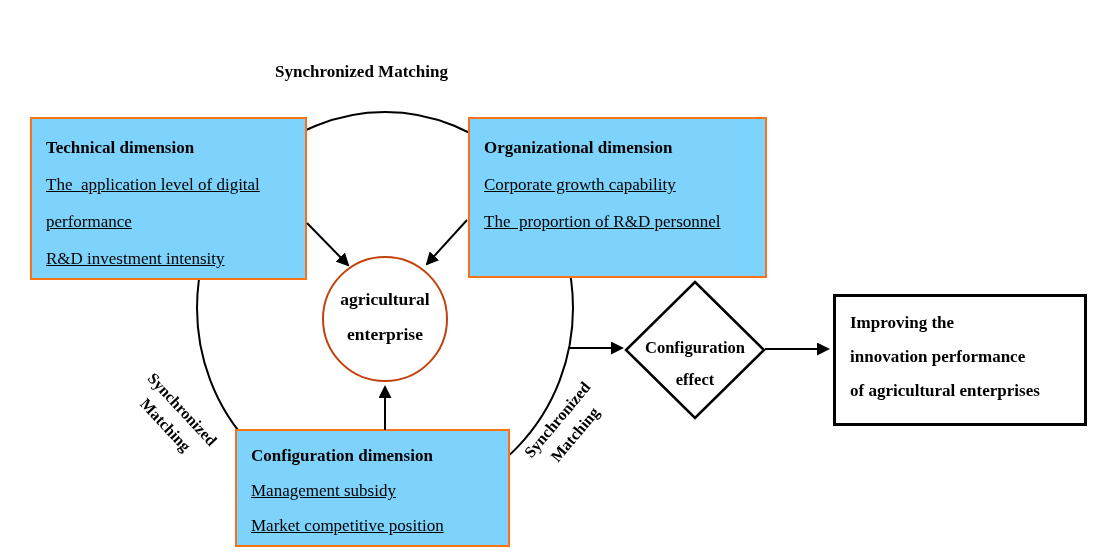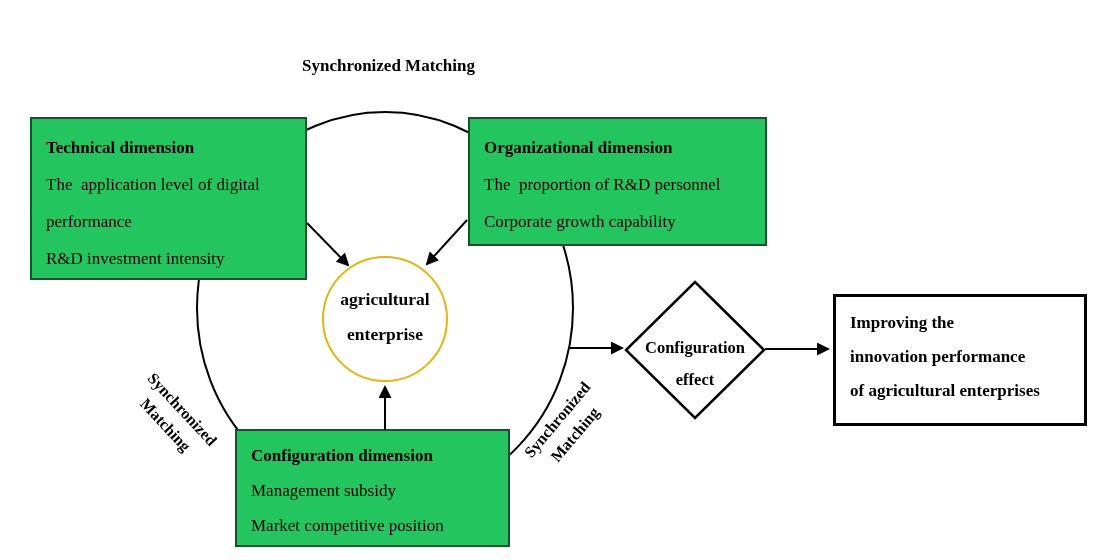--- a/index.html
+++ b/index.html
@@ -15,33 +15,34 @@
   svg.layer {
     position: absolute;
     left: 0; top: 0;
     width: 1100px; height: 560px;
   }
   #bg-layer { z-index: 0; }
   #fg-layer { z-index: 2; pointer-events: none; }
 
   .dim-box {
     position: absolute;
-    background: #22c55e;
-    border: 2px solid #14532d;
+    background: #7dd3fc;
+    border: 2px solid #f97316;
     z-index: 1;
     box-sizing: border-box;
   }
   .dim-box .box-title {
     font-weight: bold;
     font-size: 17px;
     white-space: pre;
   }
   .dim-box .box-line {
     font-size: 17px;
     white-space: pre;
+    text-decoration: underline;
   }
   #technical-box, #organizational-box {
     padding: 10px 0 0 14px;
   }
   #technical-box .box-title, #technical-box .box-line,
   #organizational-box .box-title, #organizational-box .box-line {
     line-height: 37px;
   }
   #environmental-box { padding: 7px 0 0 14px; }
   #environmental-box .box-title, #environmental-box .box-line { line-height: 35px; }
@@ -60,21 +61,21 @@
     font-weight: bold;
     font-size: 17px;
     line-height: 34px;
     white-space: pre;
   }
 
   #enterprise-circle {
     position: absolute;
     left: 322px; top: 256px;
     width: 126px; height: 126px;
-    border: 2px solid #eab308;
+    border: 2px solid #c2410c;
     border-radius: 50%;
     background: #ffffff;
     z-index: 1;
     box-sizing: border-box;
   }
   #enterprise-circle .circle-text {
     position: absolute;
     top: 24px; left: 0;
     width: 100%;
     text-align: center;
@@ -89,23 +90,23 @@
     width: 138px;
     text-align: center;
     font-weight: bold;
     font-size: 16.5px;
     line-height: 32px;
     z-index: 3;
   }
 
   #top-matching-label {
     position: absolute;
-    left: 275px; top: 56px;
+    left: 275px; top: 62px;
     width: 200px;
-    text-align: right;
+    text-align: left;
     font-weight: bold;
     font-size: 17px;
     z-index: 3;
   }
   .rotated-label {
     position: absolute;
     width: 130px;
     text-align: center;
     font-weight: bold;
     font-size: 16px;
@@ -130,24 +131,24 @@
     <ellipse cx="385" cy="308" rx="188" ry="196" fill="none" stroke="#000000" stroke-width="2"></ellipse>
   </svg>
 
   <div class="dim-box" id="technical-box" style="left:30px; top:117px; width:277px; height:163px;">
     <div class="box-title">Technical dimension</div>
     <div class="box-line">The  application level of digital</div>
     <div class="box-line">performance</div>
     <div class="box-line">R&amp;D investment intensity</div>
   </div>
 
-  <div class="dim-box" id="organizational-box" style="left:468px; top:117px; width:299px; height:129px;">
+  <div class="dim-box" id="organizational-box" style="left:468px; top:117px; width:299px; height:161px;">
     <div class="box-title">Organizational dimension</div>
+    <div class="box-line">Corporate growth capability</div>
     <div class="box-line">The  proportion of R&amp;D personnel</div>
-    <div class="box-line">Corporate growth capability</div>
   </div>
 
   <div class="dim-box" id="environmental-box" style="left:235px; top:429px; width:275px; height:118px;">
     <div class="box-title">Configuration dimension</div>
     <div class="box-line">Management subsidy</div>
     <div class="box-line">Market competitive position</div>
   </div>
 
   <div id="outcome-box">
     <div class="box-line">Improving the</div>

